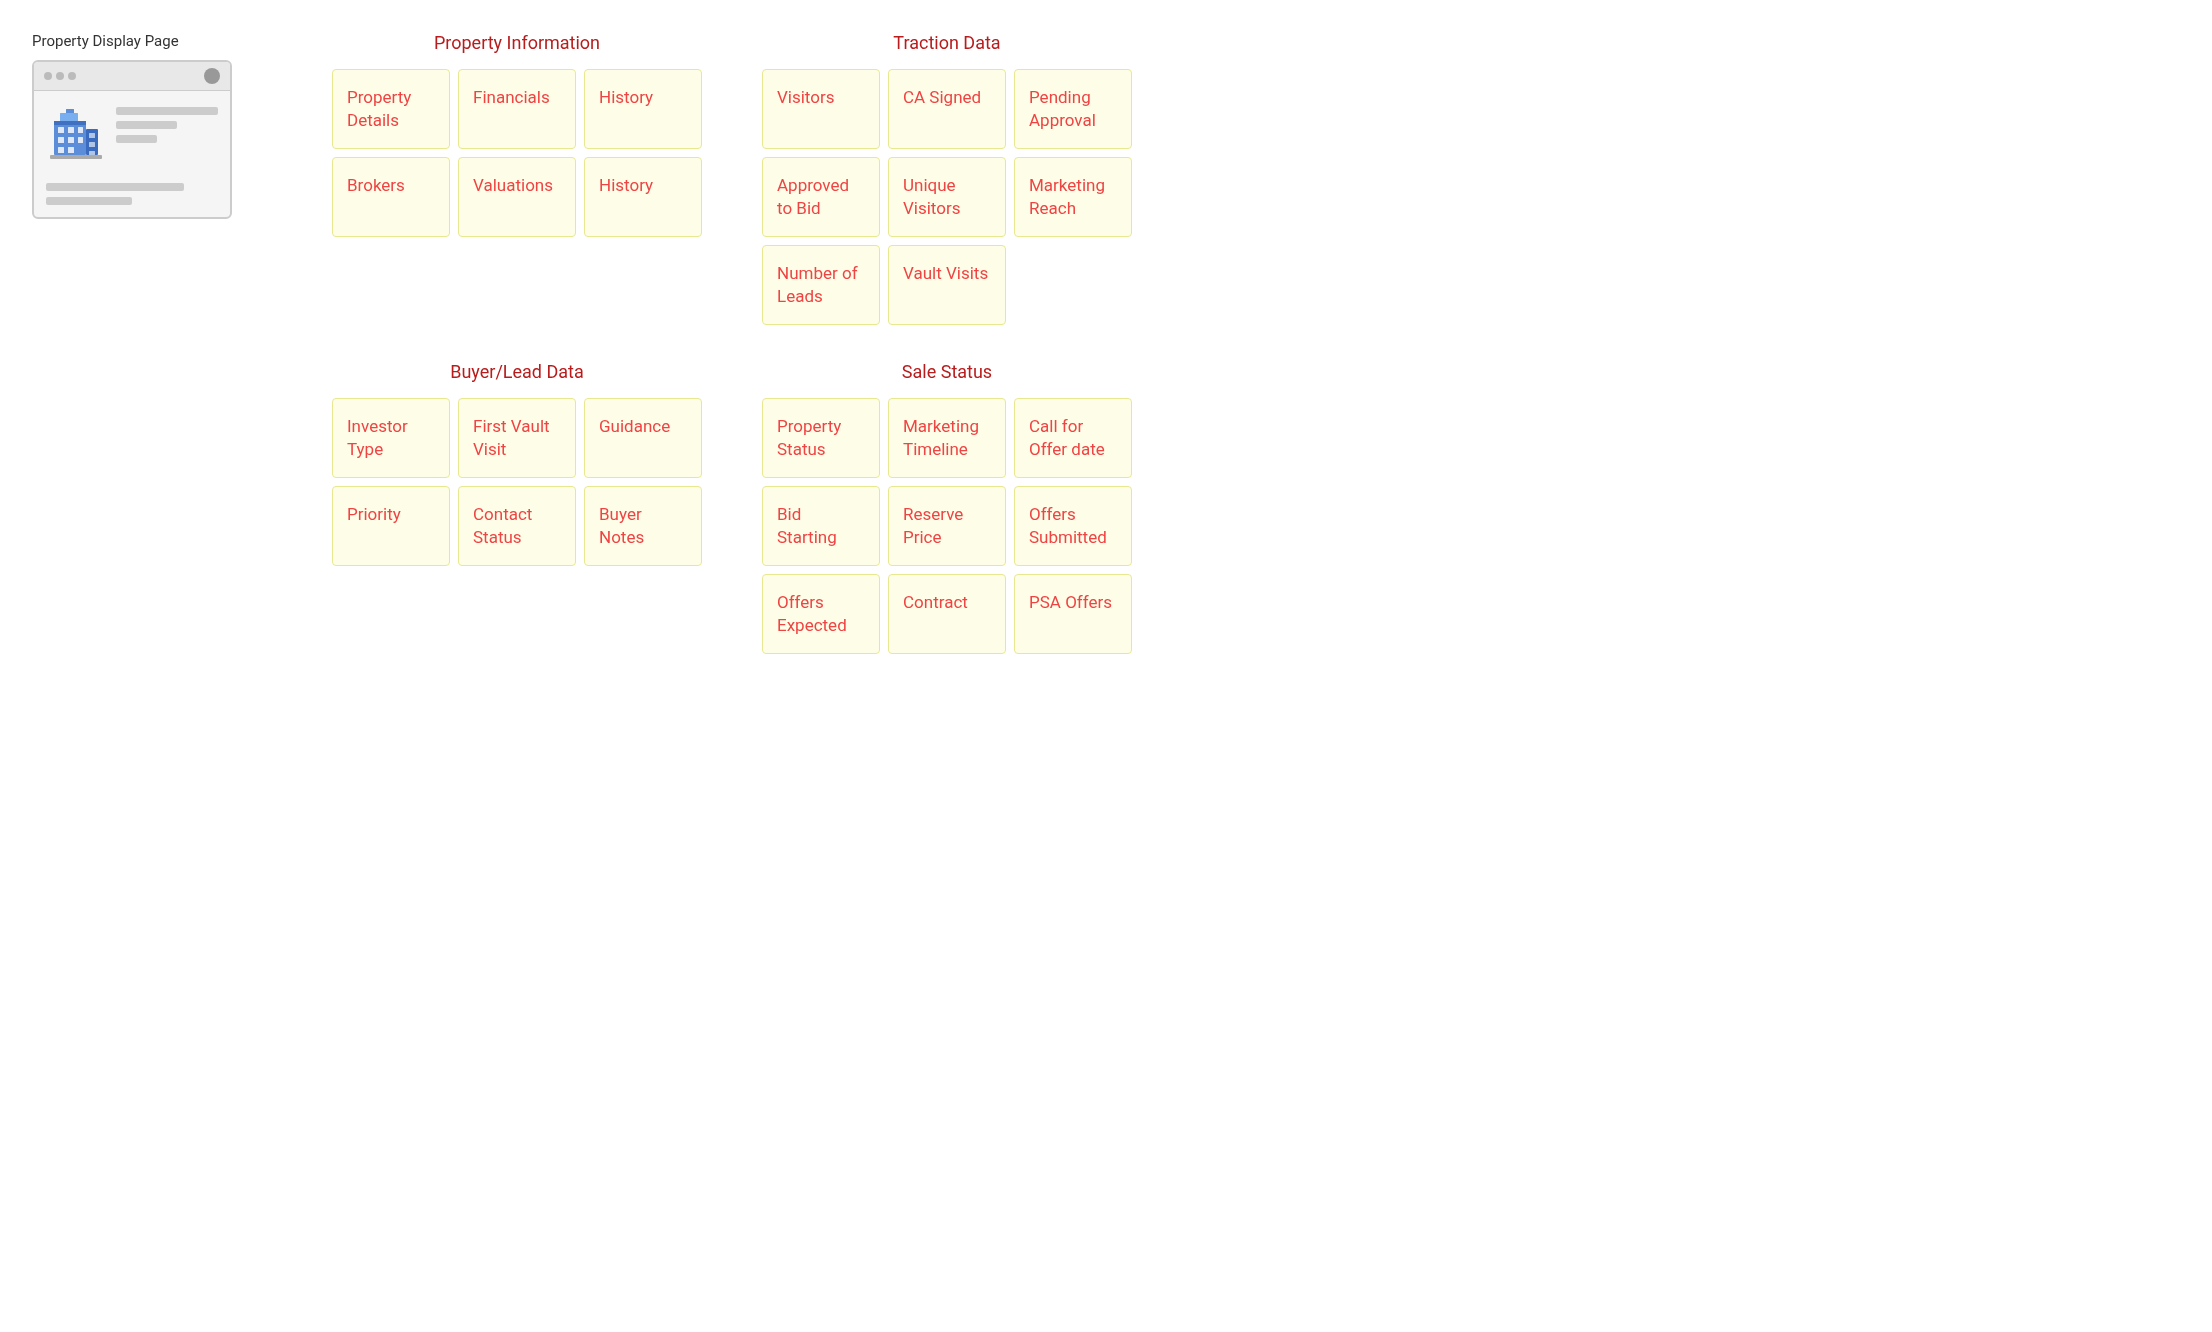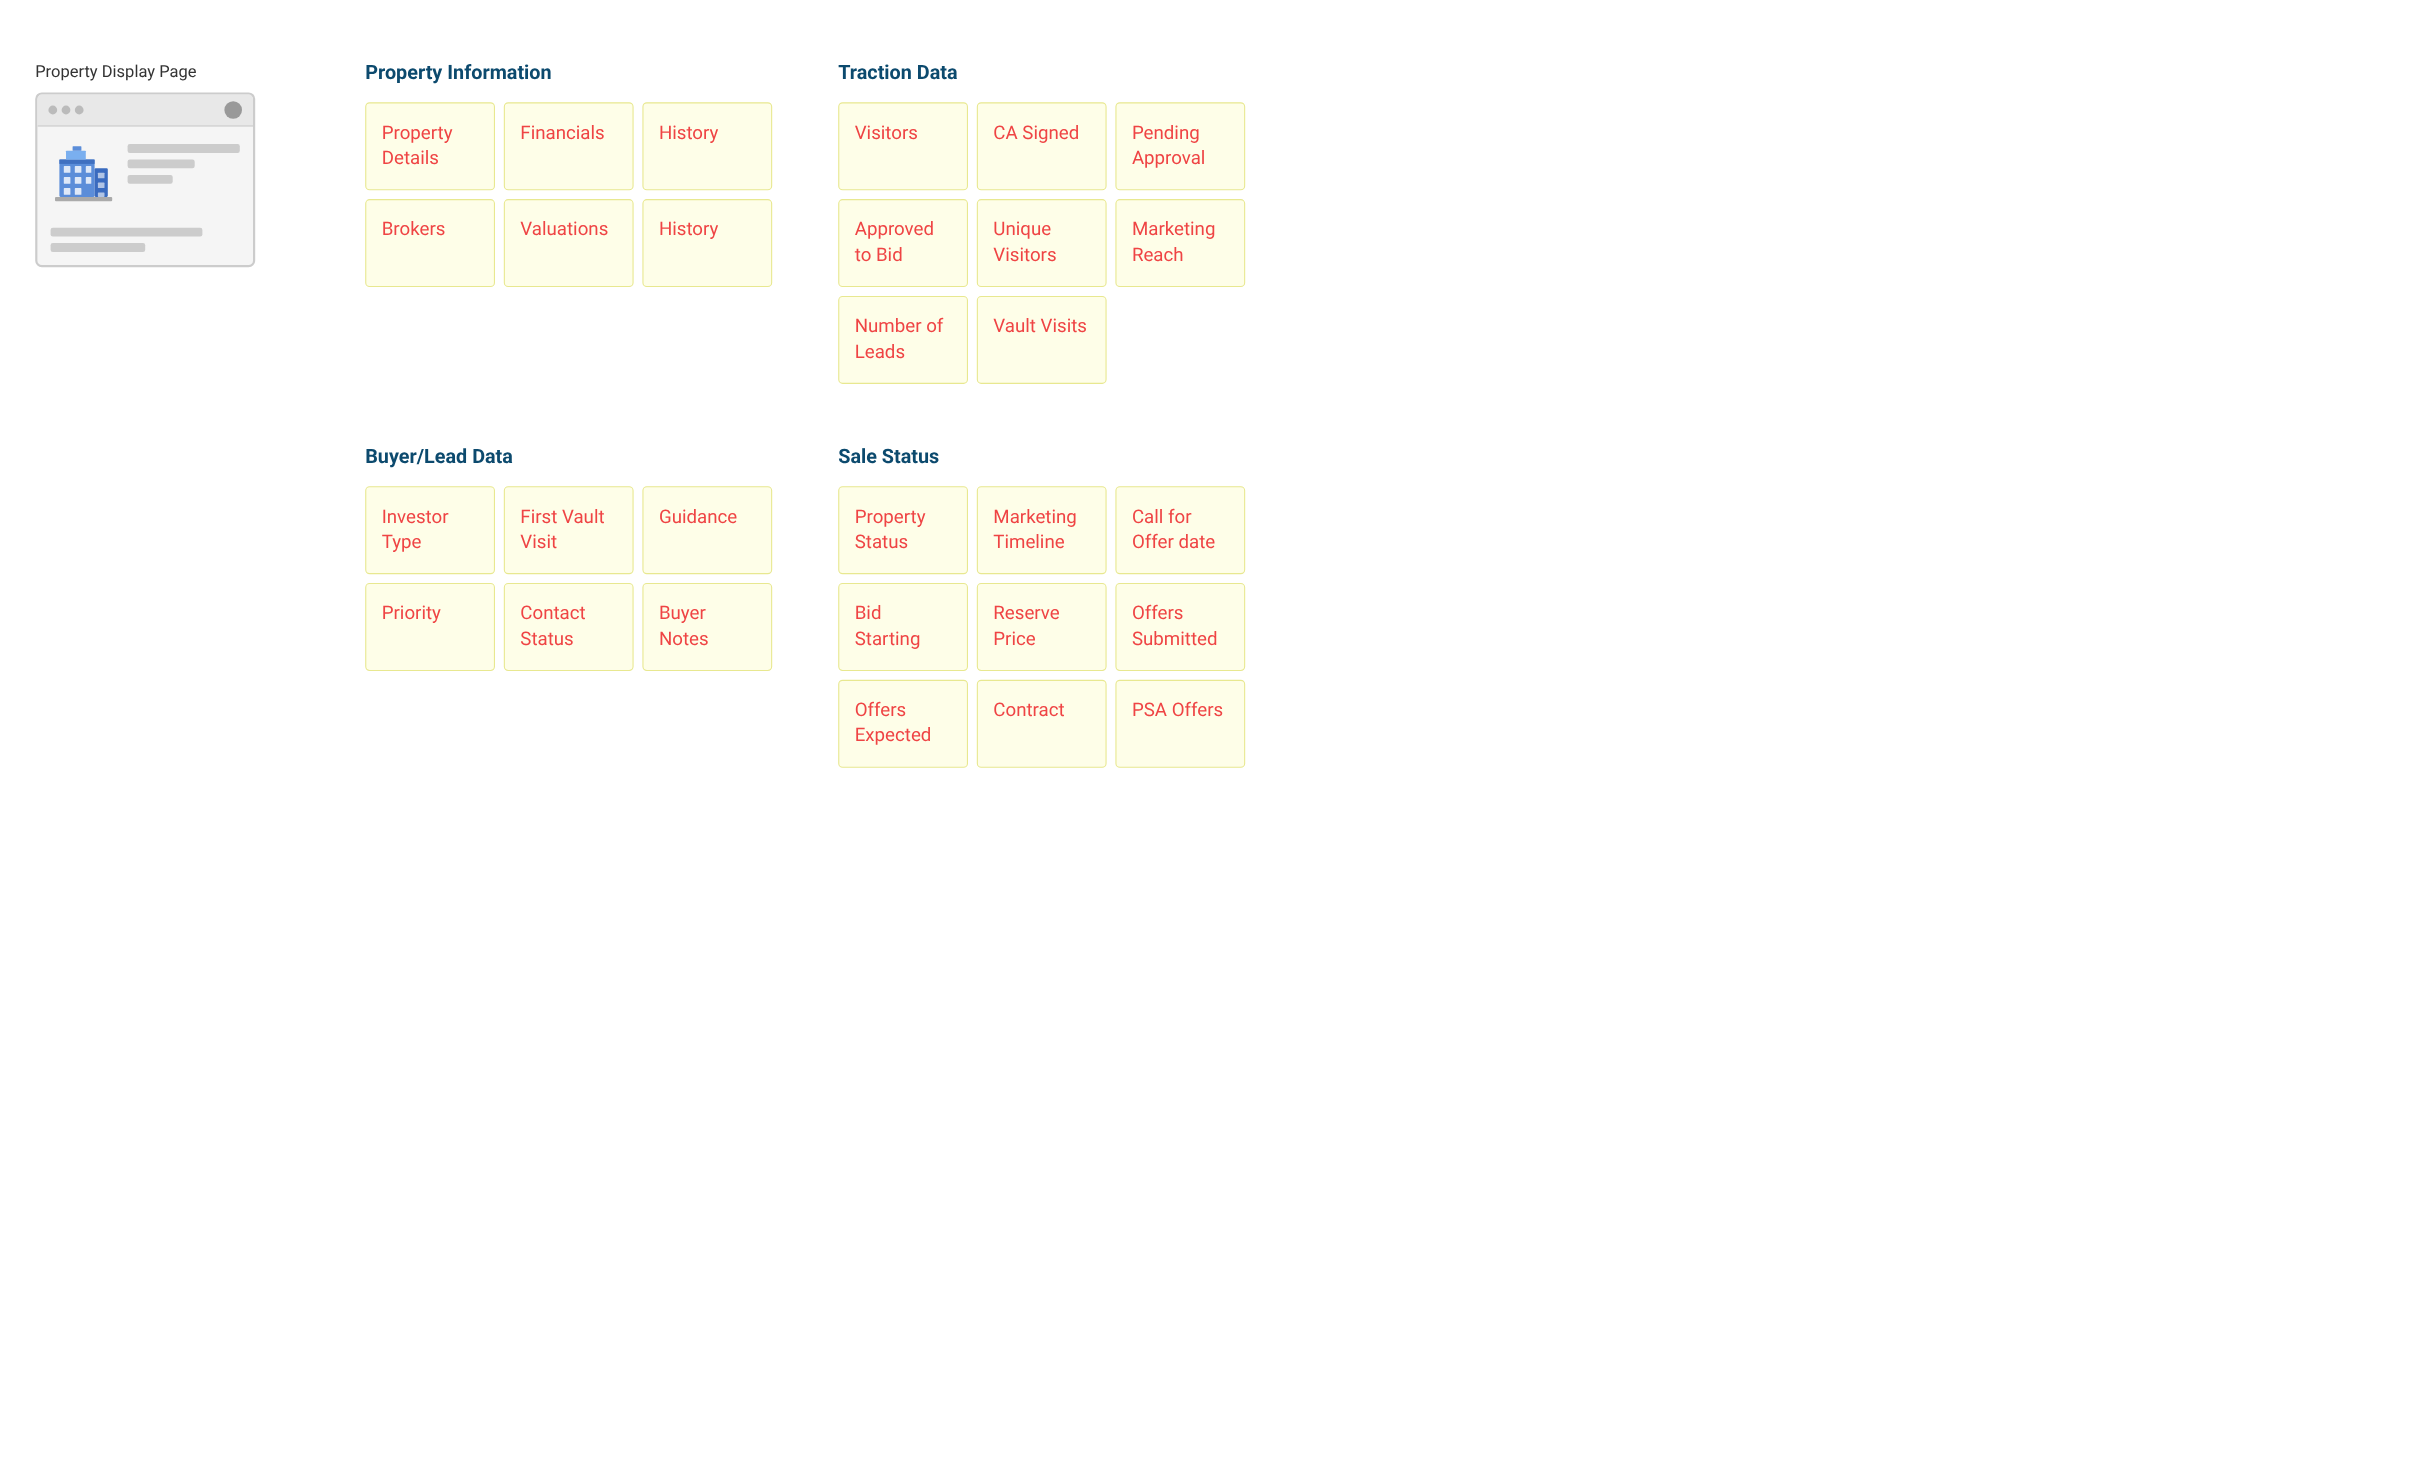--- a/index.html
+++ b/index.html
@@ -13,23 +13,22 @@
       background: #ffffff;
       padding: 32px;
       color: #1a1a1a;
       font-size: 18px;
     }
 
     .page-container {
       display: grid;
       grid-template-columns: 240px 1fr 1fr;
       grid-template-rows: auto auto;
-      gap: 56px 60px;
+      gap: 36px 60px;
       max-width: 1100px;
-      margin-top: 24px;
     }
 
     .left-column {
       grid-column: 1;
       grid-row: 1 / 3;
       display: flex;
       flex-direction: column;
       gap: 0;
     }
 
@@ -130,23 +129,24 @@
     }
 
     .section {
       display: flex;
       flex-direction: column;
       gap: 12px;
     }
 
     .section-title {
       font-size: 18px;
-      font-weight: 700;
-      color: #0c4a6e;
+      font-weight: 400;
+      color: #b91c1c;
       margin-bottom: 4px;
+      text-align: center;
     }
 
     .grid-3 {
       display: grid;
       grid-template-columns: repeat(3, 1fr);
       gap: 8px;
     }
 
     .card {
       background: #fefee8;

